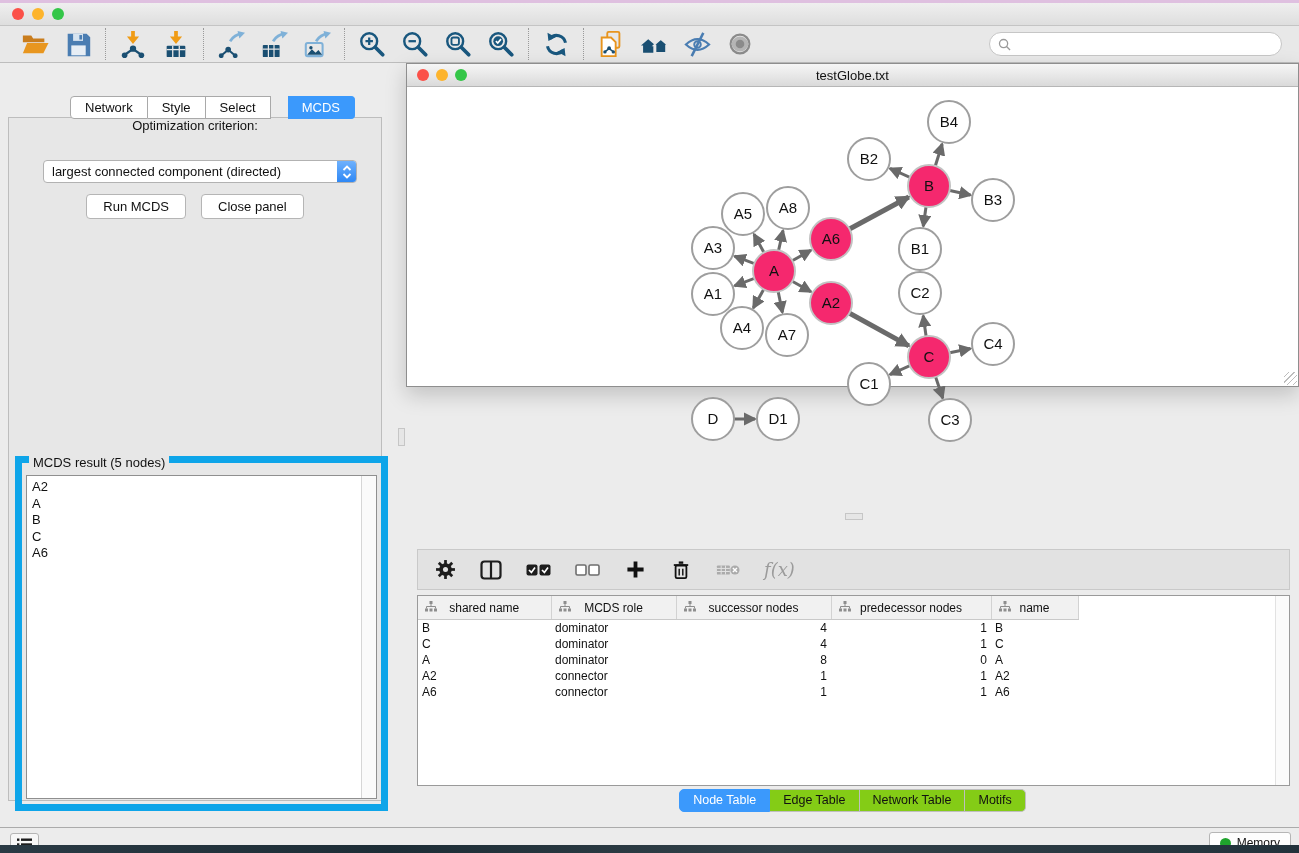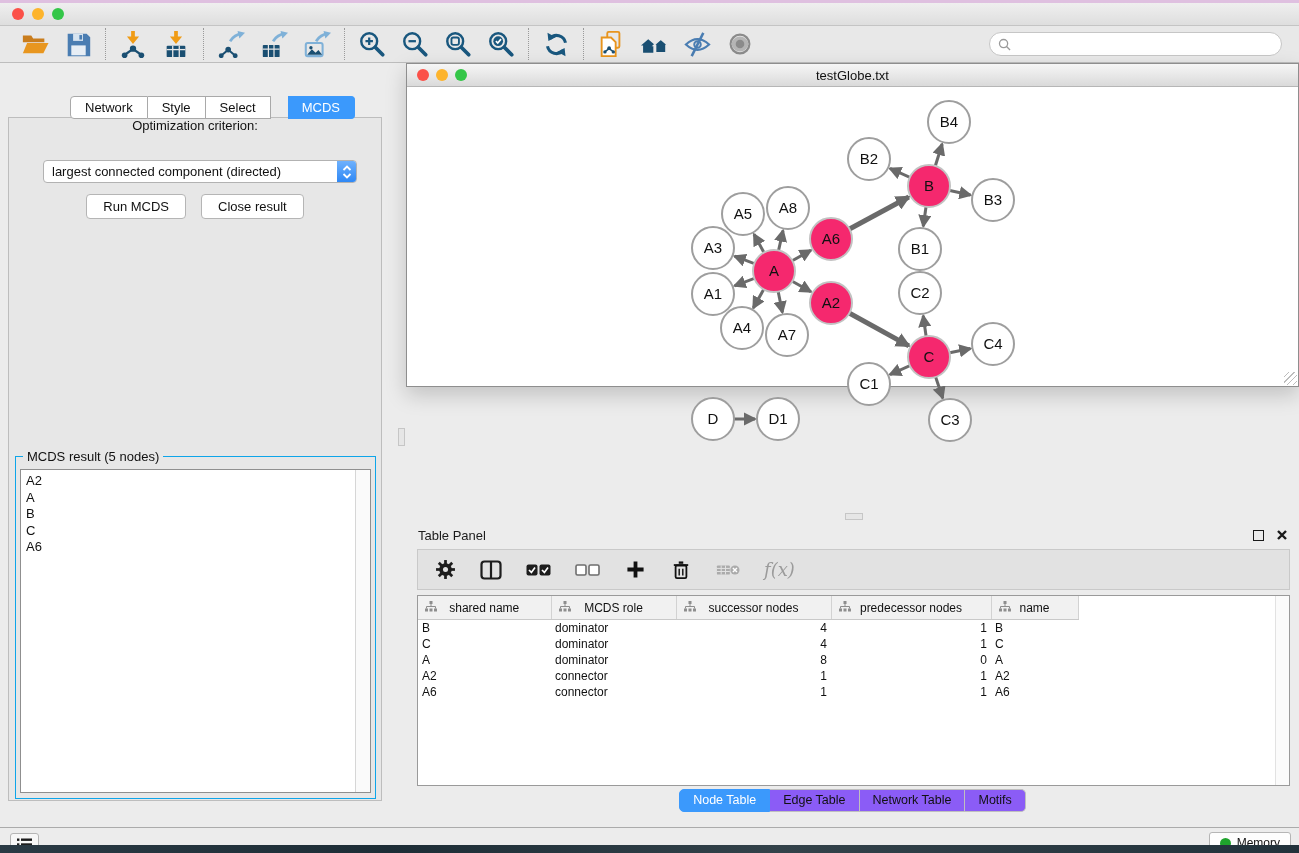--- a/index.html
+++ b/index.html
@@ -42,21 +42,21 @@
        border:1px solid #bdbdbd;box-sizing:border-box;}
   .opt-label{text-align:center;font-size:13px;}
   .criterion-select{position:absolute;left:34px;top:42px;width:314px;height:23px;background:#fff;
        border:1px solid #b2b2b2;border-radius:4px;display:flex;align-items:center;box-sizing:border-box;}
   .criterion-select .value{flex:1;font-size:13px;padding-left:8px;white-space:nowrap;overflow:hidden;}
   .select-spinner{width:19px;height:21px;border-radius:0 3px 3px 0;
        background:linear-gradient(#6eb1fd,#2f88f5);display:flex;align-items:center;justify-content:center;}
   .cp-buttons{position:absolute;top:76px;left:0;right:0;display:flex;justify-content:center;gap:15px;}
   .cp-btn{height:23px;padding:0 16px;background:#fff;border:1px solid #b5b5b5;border-radius:4px;
        font-size:13px;display:flex;align-items:center;cursor:default;}
-  .result-box{position:absolute;left:6px;top:338px;width:359px;height:341px;border:1px solid #0ea5e9;}
+  .result-box{position:absolute;left:6px;top:338px;width:359px;height:341px;border:7px solid #0ea5e9;}
   .result-title{position:absolute;top:-8px;left:7px;background:#e7e7e7;padding:0 4px;font-size:13px;}
   .result-list{position:absolute;left:4px;right:4px;top:12px;bottom:5px;background:#fff;
        border:1px solid #8f8f8f;overflow:hidden;}
   .result-scroll{position:absolute;top:0;bottom:0;right:0;width:14px;background:#fafafa;border-left:1px solid #d6d6d6;}
   .result-list ul{list-style:none;margin:0;padding:3px 5px;}
   .result-list li{font-size:13px;line-height:16.5px;}
   
   .network-window{position:absolute;left:406px;top:63px;width:893px;height:324px;background:#fff;
        border:1px solid #8e8e8e;box-sizing:border-box;box-shadow:0 8px 20px rgba(0,0,0,.18);}
   .nw-titlebar{position:relative;height:22px;background:linear-gradient(#f6f6f6,#dadada);
@@ -80,21 +80,21 @@
   table.node-table{border-collapse:collapse;width:100%;font-size:12px;table-layout:fixed;padding-left:48px;}
   table.node-table th{height:21px;background:#f1f1f1;border-right:1px solid #d2d2d2;
        border-bottom:1px solid #c9c9c9;font-weight:normal;position:relative;font-size:12px;color:#111;}
   table.node-table th.filler{background:#fff;border-right:none;border-bottom:none;}
   table.node-table th .hicon{position:absolute;left:7px;top:5px;}
   table.node-table td{height:16px;padding:0 4px;white-space:nowrap;overflow:hidden;}
   td.al{text-align:left;padding-left:8px;}
   td.ar-s{text-align:right;padding-right:14px;}
   td.ar-p{text-align:right;padding-right:6px;}
   .tp-tabs{position:absolute;bottom:3px;left:0;right:0;display:flex;justify-content:center;}
-  .bt-tab{height:21px;line-height:21px;padding:0 13px;background:#8b5cf6;border:1px solid #bfbfbf;
+  .bt-tab{height:21px;line-height:21px;padding:0 13px;background:#84cc16;border:1px solid #bfbfbf;
        border-left:none;font-size:12.5px;color:#111;cursor:default;}
   .bt-tab:first-child{border-left:1px solid #bfbfbf;border-radius:5px 0 0 5px;}
   .bt-tab:last-child{border-radius:0 5px 5px 0;}
   .bt-tab.active{background:#3b99fc;border-color:#3b99fc;color:#fff;}
   
   .statusbar{position:absolute;left:0;top:815px;width:100%;height:30px;background:#ececec;
        border-top:1px solid #ababab;box-sizing:border-box;margin-top:12px;}
   .list-btn{position:absolute;left:10px;top:5px;width:27px;height:21px;background:#f7f7f7;
        border:1px solid #b5b5b5;border-radius:3px;display:flex;align-items:center;justify-content:center;}
   .memory-btn{position:absolute;right:8px;top:4px;height:22px;padding:0 10px;background:#fdfdfd;
@@ -300,21 +300,21 @@
     <div class="criterion-select">
       <span class="value">largest connected component (directed)</span>
       <span class="select-spinner">
         <svg width="12" height="16" viewBox="0 0 12 16">
             <path d="M2.5 6 L6 2.5 L9.5 6 M2.5 10 L6 13.5 L9.5 10" fill="none" stroke="#fff" stroke-width="1.8"></path>
           </svg>
       </span>
     </div>
     <div class="cp-buttons">
       <div class="cp-btn">Run MCDS</div>
-      <div class="cp-btn">Close result</div>
+      <div class="cp-btn">Close panel</div>
     </div>
     <div class="result-box">
       <div class="result-title">MCDS result (5 nodes)</div>
       <div class="result-list">
         <ul id="mcds-list">
             <li>A2</li>
             <li>A</li>
             <li>B</li>
             <li>C</li>
             <li>A6</li>
@@ -410,29 +410,20 @@
           <text x="370" y="337" text-anchor="middle" font-size="15" fill="#111">D1</text>
         </g>
       </svg>
   </div>
   <div class="nw-resize"></div>
 </div>
 <div class="v-grip"></div>
 <div class="h-grip"></div>
 
 <div class="table-panel">
-  <div class="panel-header">
-    <span>Table Panel</span>
-    <span class="ph-icons">
-      <span class="float-icon"></span>
-      <svg width="10" height="10" viewBox="0 0 10 10">
-          <path d="M1 1 L9 9 M9 1 L1 9" stroke="#1a1a1a" stroke-width="2.4"></path>
-        </svg>
-    </span>
-  </div>
   <div class="tp-toolbar">
     <div class="tp-btn">
       <svg width="21" height="21" viewBox="0 0 20 20">
           <g stroke="#1d1d1d" stroke-width="2.6">
             <line x1="10" y1="1" x2="10" y2="19"></line>
             <line x1="1" y1="10" x2="19" y2="10"></line>
             <line x1="3.6" y1="3.6" x2="16.4" y2="16.4"></line>
             <line x1="16.4" y1="3.6" x2="3.6" y2="16.4"></line>
           </g>
           <circle cx="10" cy="10" r="6" fill="#1d1d1d"></circle>

